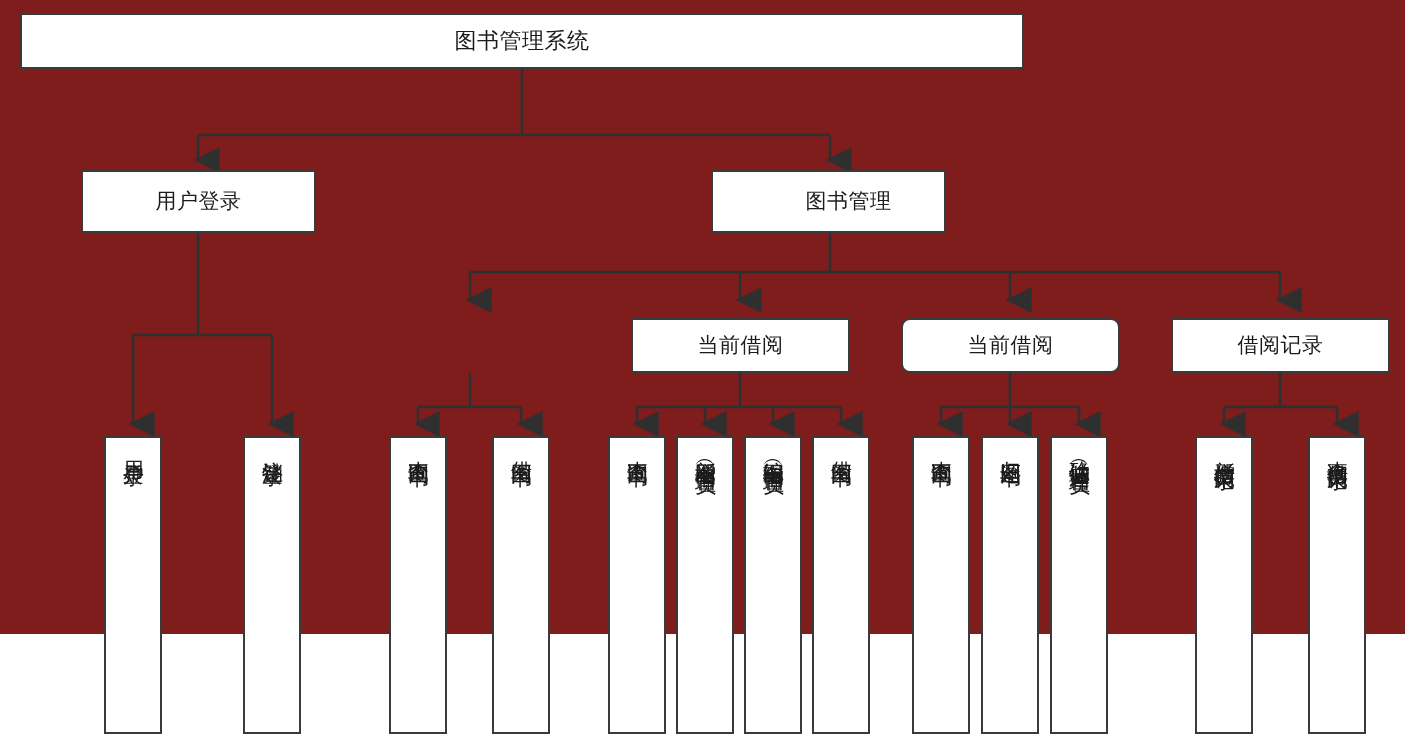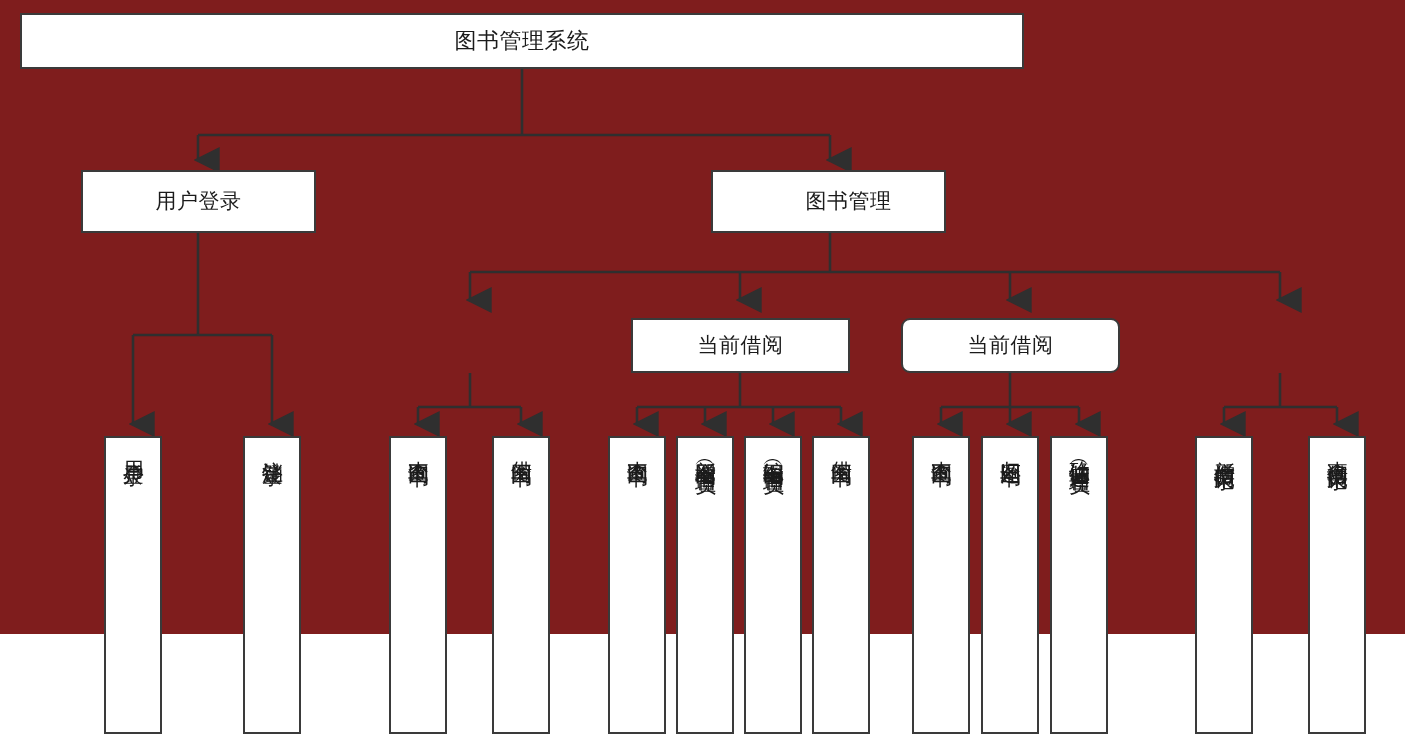--- a/index.html
+++ b/index.html
@@ -136,20 +136,23 @@
   <div class="node h" style="left:711px; top:170px; width:235px; height:63px;padding-left:40px;">
     <span class="label">图书管理</span>
   </div>
 
   <div class="node h" style="left:631px; top:318px; width:219px; height:55px;">
     <span class="label">当前借阅</span>
   </div>
   <div class="node h" style="left:901px; top:318px; width:219px; height:55px;border-radius:9px;">
     <span class="label">当前借阅</span>
   </div>
+  <div class="node h" style="left:1171px; top:318px; width:219px; height:55px;">
+    <span class="label">借阅记录</span>
+  </div>
 
   <div class="node v" style="left:104px; top:436px; width:58px; height:298px;">
     <span class="label">用户登录</span>
   </div>
   <div class="node v" style="left:243px; top:436px; width:58px; height:298px;">
     <span class="label">注销登录</span>
   </div>
 
   <div class="node v" style="left:389px; top:436px; width:58px; height:298px;">
     <span class="label">查询图书</span>

